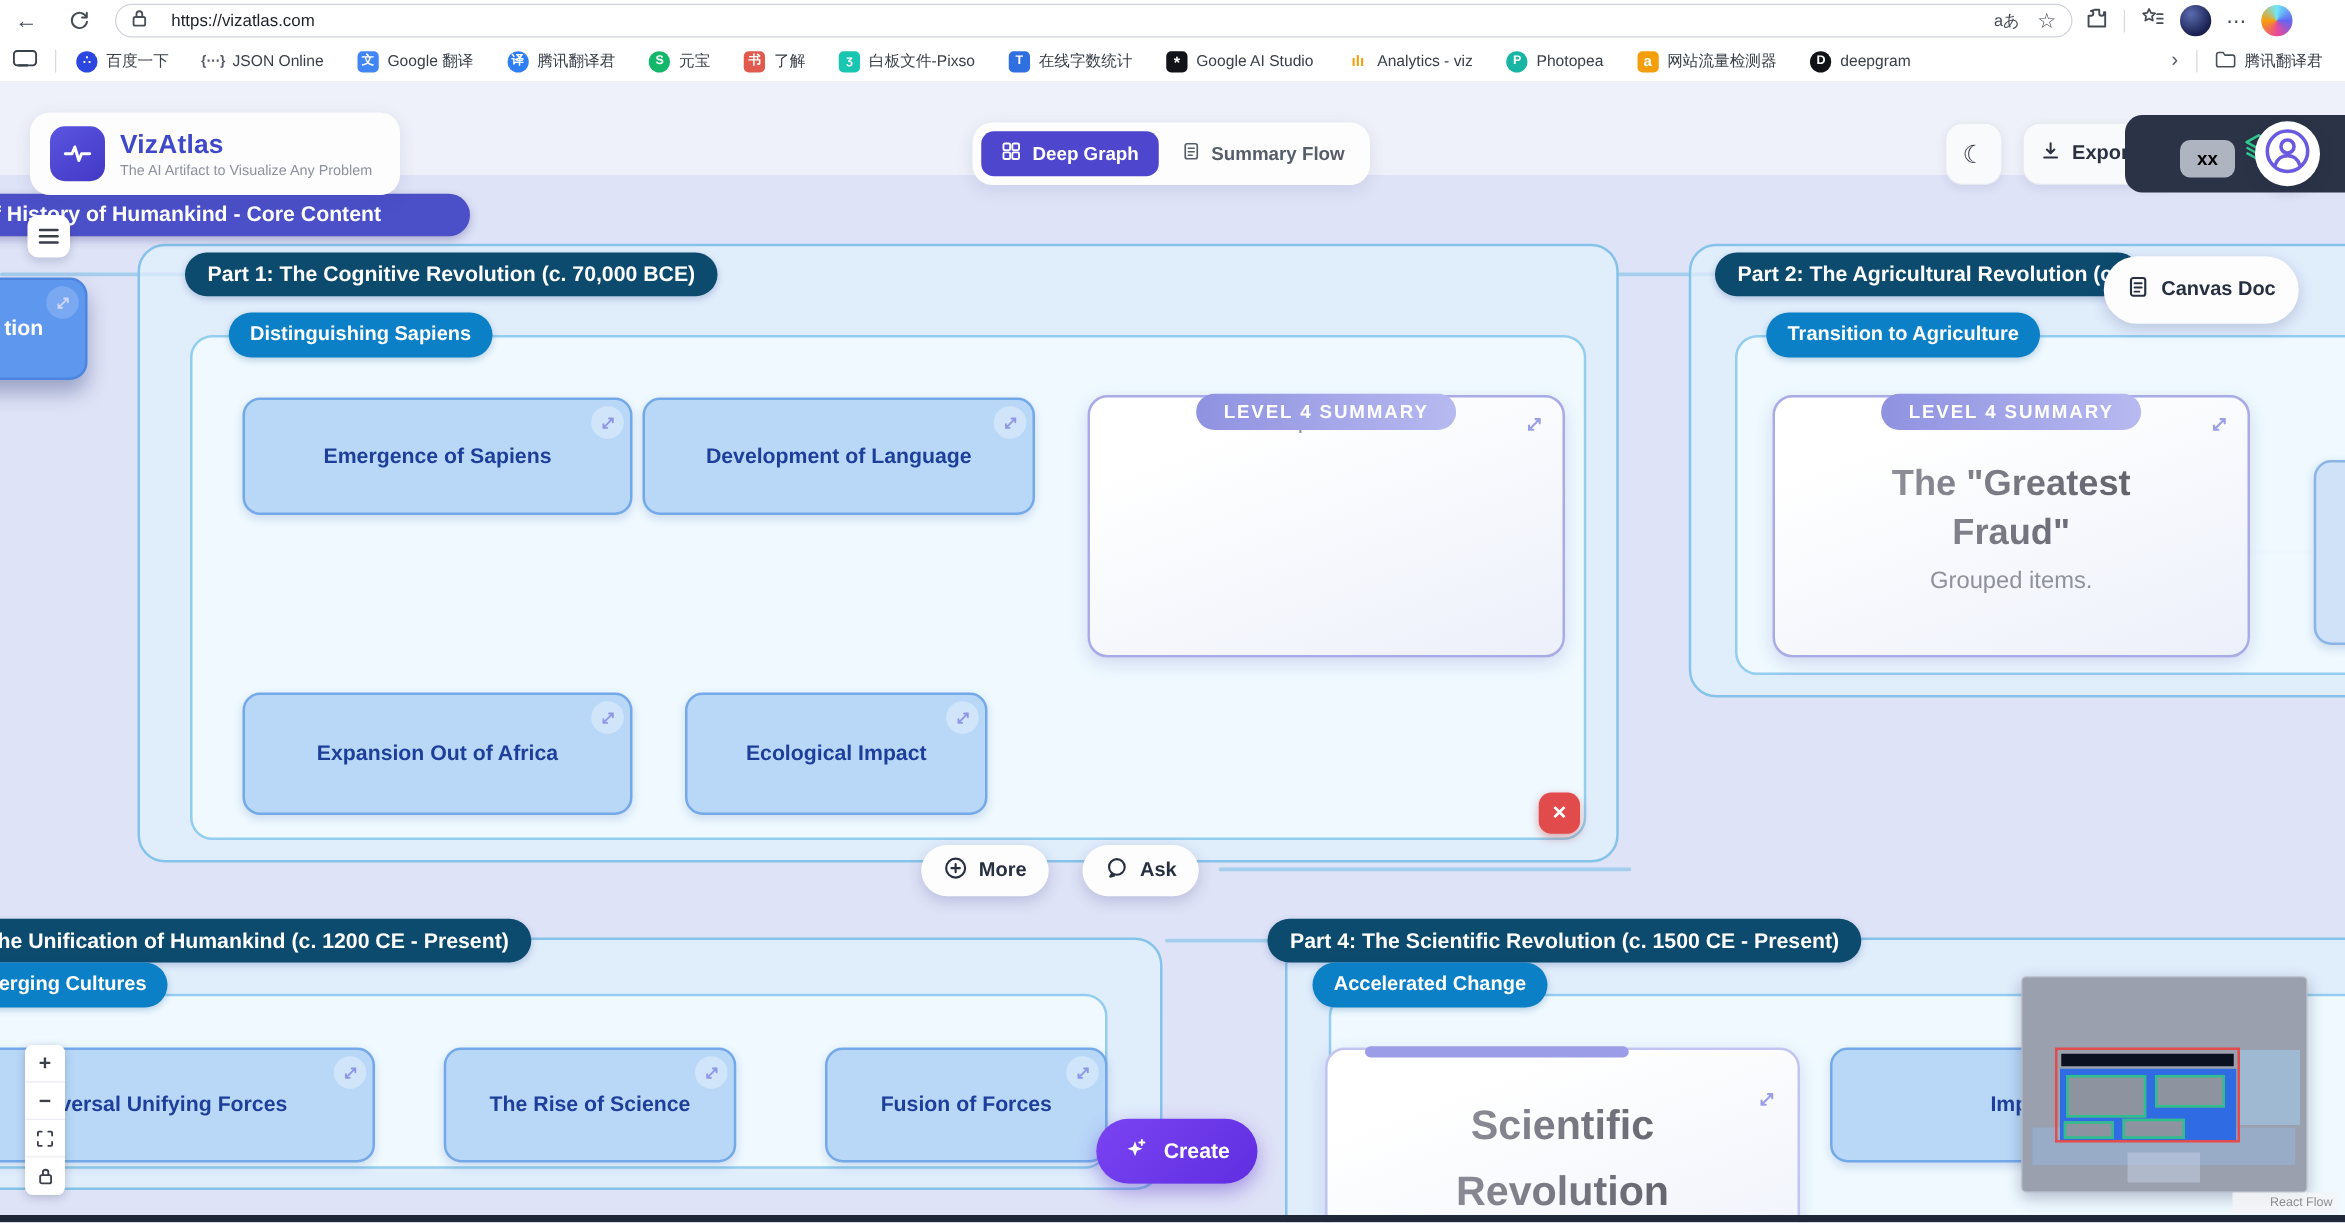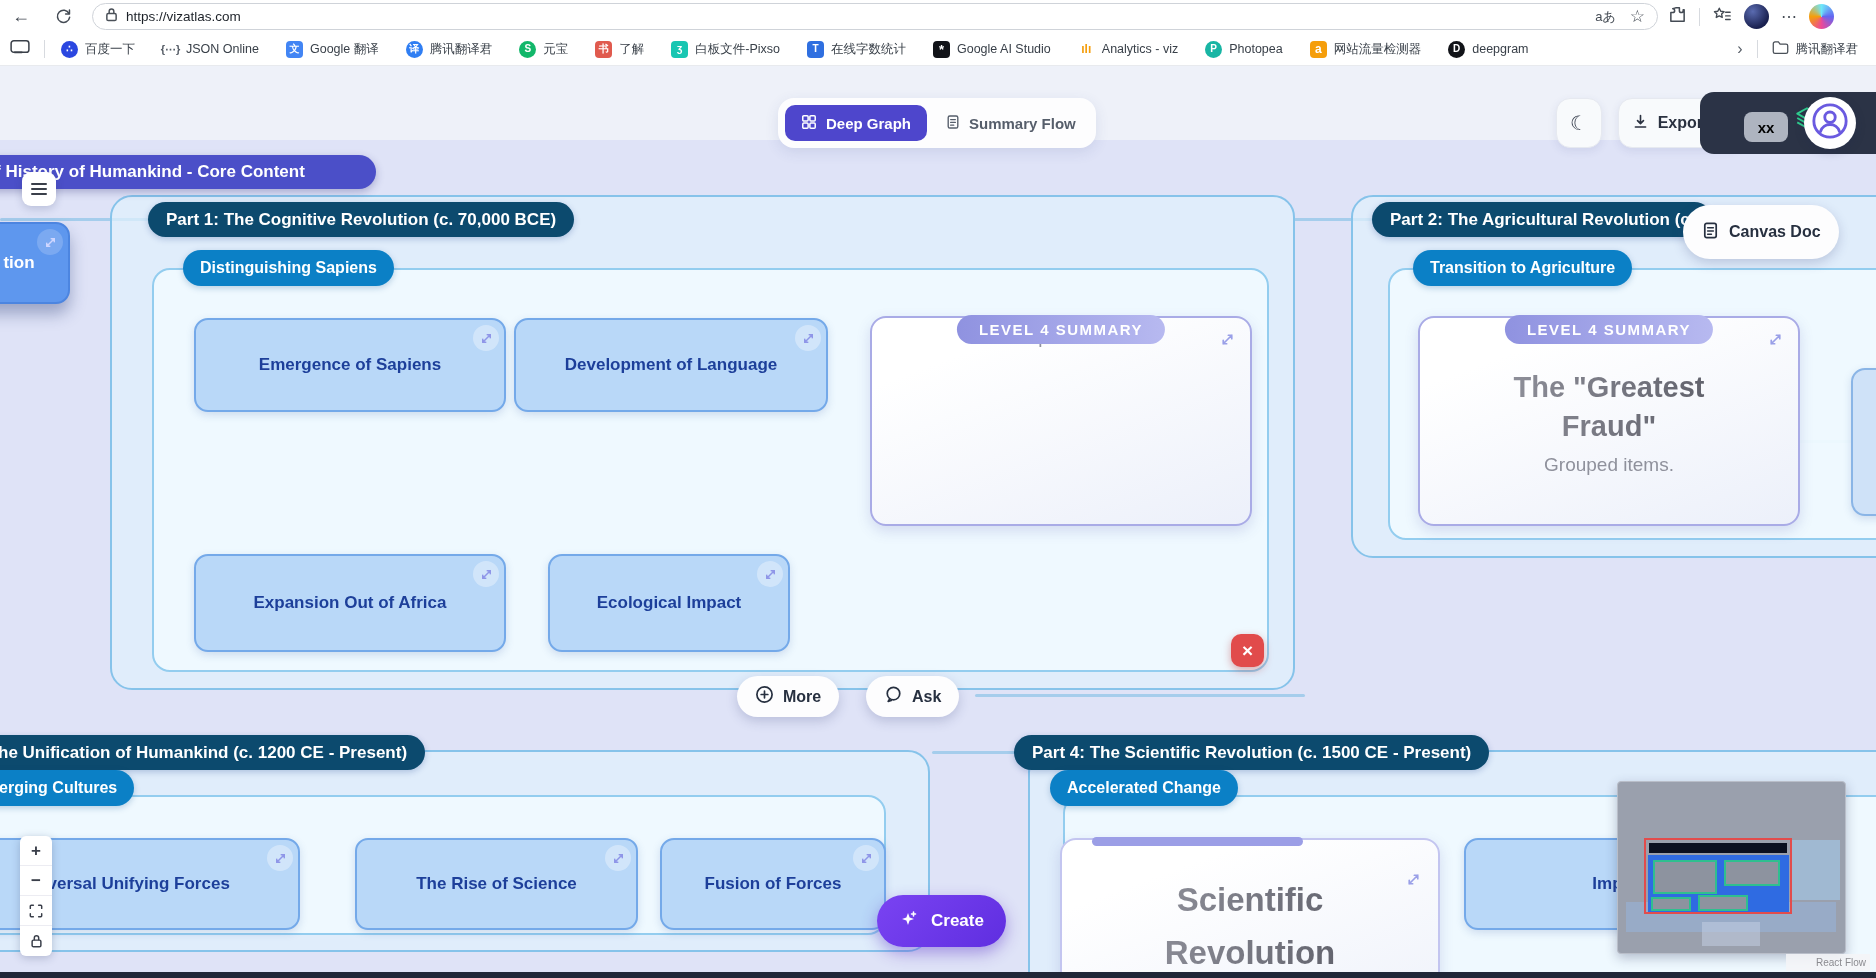--- a/index.html
+++ b/index.html
@@ -7,21 +7,21 @@
   body { font-family:"Liberation Sans", sans-serif; }
   #app { position:relative; width:1876px; height:978px; background:#ffffff; overflow:hidden; }
   .abs { position:absolute; }
 
   
   .chrome-top { left:0; top:0; width:1876px; height:33px; background:#ffffff; }
   .nav-btn { width:26px; height:26px; display:flex; align-items:center; justify-content:center;
              color:#444b54; font-size:18px; border-radius:6px; }
   .url-pill { left:92px; top:3px; width:1566px; height:27px; border:1px solid #cfd3d9; border-radius:14px;
               background:#fff; display:flex; align-items:center; padding:0 12px; }
-  .url-text { font-size:13.5px; color:#1c2128; margin-left:8px; flex:1; }
+  .url-text { font-size:13.5px; color:#1c2128; margin-left:19px; flex:1; }
   .pill-right-icons { display:flex; align-items:center; gap:14px; color:#444b54; }
   .toolbar-icons { left:1668px; top:2px; height:29px; display:flex; align-items:center; gap:12px; }
   .vdiv { width:1px; height:18px; background:#d7dadf; }
   .profile-circle { width:25px; height:25px; border-radius:50%;
                     background:radial-gradient(circle at 35% 30%, #5a6bb0, #1a2150 70%); }
   .copilot-circle { width:25px; height:25px; border-radius:50%;
                     background:conic-gradient(#6ee7f9,#6366f1,#ec4899,#f59e0b,#6ee7f9); }
 
   .bookmarks-bar { left:0; top:33px; width:1876px; height:33px; background:#ffffff;
                    border-bottom:1px solid #e8eaee; display:flex; align-items:center; padding:0 10px; }
@@ -307,21 +307,21 @@
     <div class="badge-sub" style="left:-58px;top:630px;">Converging Cultures</div>
 
     <div class="node-card" style="left:-50px;top:698px;width:350px;height:92px;">
       <span>Universal Unifying Forces</span>
       <span class="expand-ic">
           <svg width="15" height="15" viewBox="0 0 20 20">
             <path d="M5 15 L15 5 M11 5 h4 v4 M9 15 h-4 v-4" stroke="#8f96e8" stroke-width="2" fill="none" stroke-linecap="round"></path>
           </svg>
         </span>
     </div>
-    <div class="node-card" style="left:355px;top:698px;width:283px;height:92px;border-radius:13px;">
+    <div class="node-card" style="left:355px;top:698px;width:234px;height:92px;">
       <span>The Rise of Science</span>
       <span class="expand-ic">
           <svg width="15" height="15" viewBox="0 0 20 20">
             <path d="M5 15 L15 5 M11 5 h4 v4 M9 15 h-4 v-4" stroke="#8f96e8" stroke-width="2" fill="none" stroke-linecap="round"></path>
           </svg>
         </span>
     </div>
     <div class="node-card" style="left:660px;top:698px;width:226px;height:92px;">
       <span>Fusion of Forces</span>
       <span class="expand-ic">
@@ -412,20 +412,31 @@
         <div class="abs" style="left:2px;top:15px;width:141px;height:57px;background:#2f6be2;"></div>
         <div class="abs" style="left:7px;top:20px;width:64px;height:34px;background:#8d939f;border:2px solid #2fbf8f;"></div>
         <div class="abs" style="left:78px;top:20px;width:56px;height:26px;background:#8d939f;border:2px solid #2fbf8f;"></div>
         <div class="abs" style="left:5px;top:57px;width:40px;height:14px;background:#8d939f;border:2px solid #2fbf8f;"></div>
         <div class="abs" style="left:52px;top:55px;width:50px;height:16px;background:#8d939f;border:2px solid #2fbf8f;"></div>
       </div>
     </div>
     <div class="abs" style="left:1786px;top:814px;width:84px;height:17px;background:rgba(244,244,247,0.85);color:#8b8b90;font-size:10px;display:flex;align-items:center;justify-content:flex-end;padding-right:4px;z-index:8;">React Flow</div>
   </div>
 
+  <div class="abs card-white" style="left:24px;top:90px;width:296px;height:66px;display:flex;align-items:center;padding:0 16px;gap:12px;z-index:8;">
+    <span class="logo-icon">
+      <svg width="26" height="26" viewBox="0 0 24 24">
+          <polyline points="3 12 8 12 10 7 13 17 15 12 21 12" stroke="#fff" stroke-width="2.2" fill="none" stroke-linecap="round" stroke-linejoin="round"></polyline>
+        </svg>
+    </span>
+    <span>
+      <div class="logo-title">VizAtlas</div>
+      <div class="logo-sub">The AI Artifact to Visualize Any Problem</div>
+    </span>
+  </div>
 
   <div class="abs card-white" style="left:778px;top:98px;width:318px;height:50px;display:flex;align-items:center;padding:0 7px;gap:10px;z-index:8;">
     <span class="tab-active">
       <span><svg width="16" height="16" viewBox="0 0 18 18">
             <rect x="2" y="2" width="6" height="6" rx="1.2" fill="none" stroke="#fff" stroke-width="1.7"></rect>
             <rect x="10" y="2" width="6" height="6" rx="1.2" fill="none" stroke="#fff" stroke-width="1.7"></rect>
             <rect x="2" y="10" width="6" height="6" rx="1.2" fill="none" stroke="#fff" stroke-width="1.7"></rect>
             <rect x="10" y="10" width="6" height="6" rx="1.2" fill="none" stroke="#fff" stroke-width="1.7"></rect>
           </svg></span>
       <span>Deep Graph</span>

